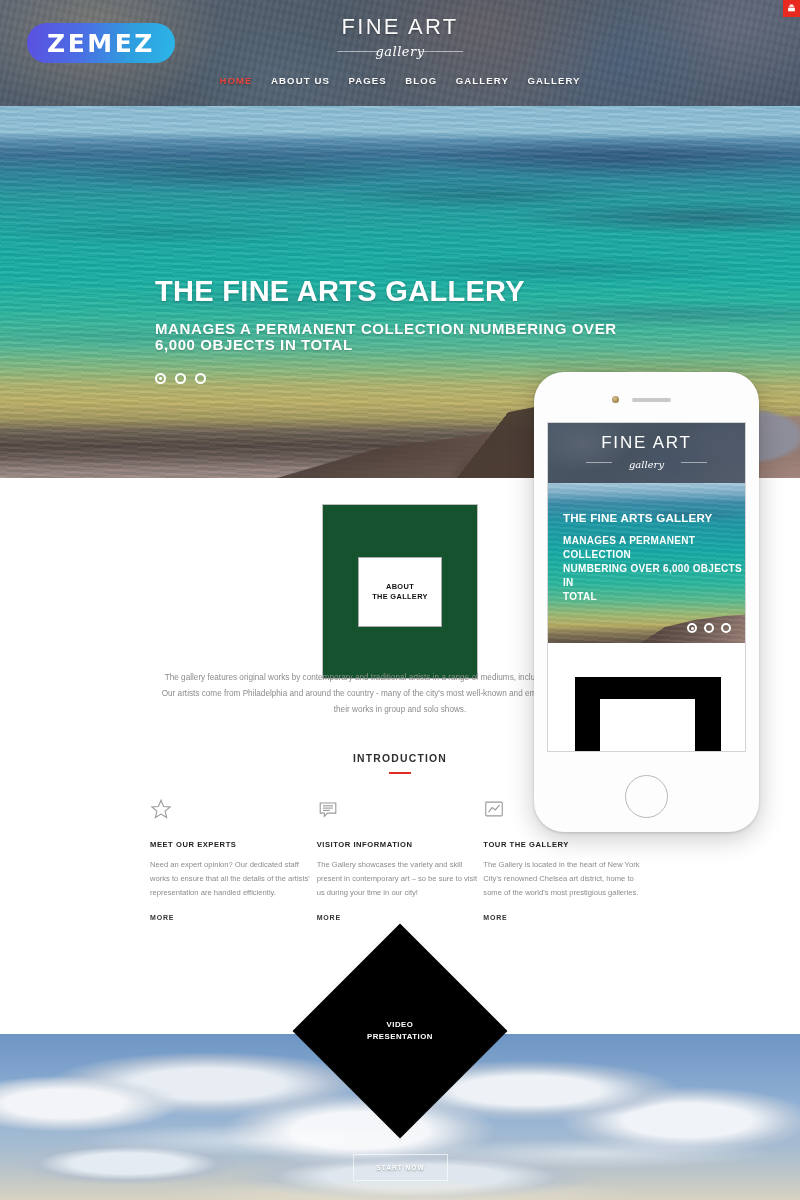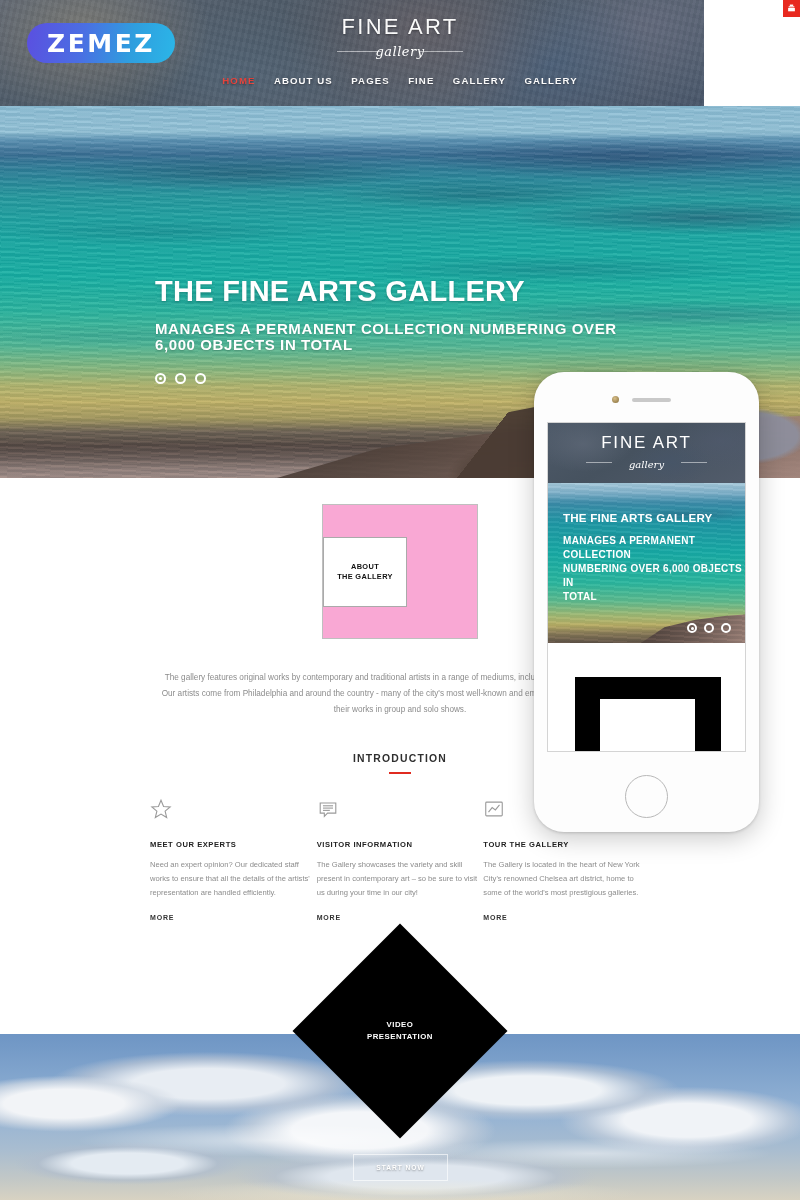--- a/index.html
+++ b/index.html
@@ -6,21 +6,21 @@
   html, body {
     width: 800px; height: 1200px;
     font-family: "Liberation Sans", sans-serif;
     background: #ffffff;
     overflow: hidden;
   }
   .page { position: relative; width: 800px; height: 1200px; overflow: hidden; }
 
   
   .header {
-    position: absolute; top: 0; left: 0; width: 704px; height: 106px;
+    position: absolute; top: 0; left: 0; width: 800px; height: 106px;
     overflow: hidden;
     background:
       radial-gradient(ellipse 180px 120px at 12% 30%, rgba(150,140,120,.55), transparent 70%),
       radial-gradient(ellipse 160px 100px at 34% 70%, rgba(90,110,130,.5), transparent 70%),
       radial-gradient(ellipse 200px 130px at 60% 25%, rgba(120,100,100,.45), transparent 72%),
       radial-gradient(ellipse 150px 110px at 78% 60%, rgba(70,95,125,.6), transparent 70%),
       radial-gradient(ellipse 170px 120px at 92% 25%, rgba(110,115,135,.5), transparent 70%),
       linear-gradient(160deg, #5a6472 0%, #4b5866 40%, #545f6e 70%, #48566a 100%);
   }
   .header:after{
@@ -149,23 +149,23 @@
     border: 2px solid #fff; position: relative;
   }
   .hero-dots i.on:after {
     content: ""; position: absolute; left: 2px; top: 2px;
     width: 3px; height: 3px; border-radius: 50%; background: #fff;
   }
 
   
   .about { position: absolute; top: 478px; left: 0; width: 800px; }
   .about-frame {
-    position: absolute; left: 322px; top: 26px; width: 156px; height: 135px;
-    background: #f9a8d4; border: 1px solid #bfbfbf;
-    display: flex; align-items: center; justify-content: flex-start;
+    position: absolute; left: 322px; top: 26px; width: 156px; height: 175px;
+    background: #14532d; border: 1px solid #bfbfbf;
+    display: flex; align-items: center; justify-content: center;
   }
   .about-frame-inner {
     width: 84px; height: 70px; background: #fff; border: 1px solid #aaa;
     display: flex; flex-direction: column; align-items: center; justify-content: center;
   }
   .about-frame-inner span {
     color: #111; font-size: 7.4px; font-weight: bold; letter-spacing: .35px; line-height: 10px;
   }
   .about-text {
     position: absolute; left: 160px; top: 192px; width: 480px;
@@ -326,21 +326,21 @@
       <div class="brand-title">FINE ART</div>
       <div class="brand-sub">
         <em>gallery</em>
       </div>
     </div>
 
     <nav class="nav">
       <a href="#" class="active">HOME</a>
       <a href="#">ABOUT US</a>
       <a href="#">PAGES</a>
-      <a href="#">FINE</a>
+      <a href="#">BLOG</a>
       <a href="#">GALLERY</a>
       <a href="#">GALLERY</a>
     </nav>
   </div>
 
   <div class="cart-badge">
     <svg width="9" height="9" viewBox="0 0 16 16">
       <rect x="5" y="1" width="6" height="2.5" fill="#fff"></rect>
       <rect x="3" y="4" width="10" height="2" fill="#fff"></rect>
       <rect x="2" y="7" width="12" height="6" fill="#fff"></rect>

